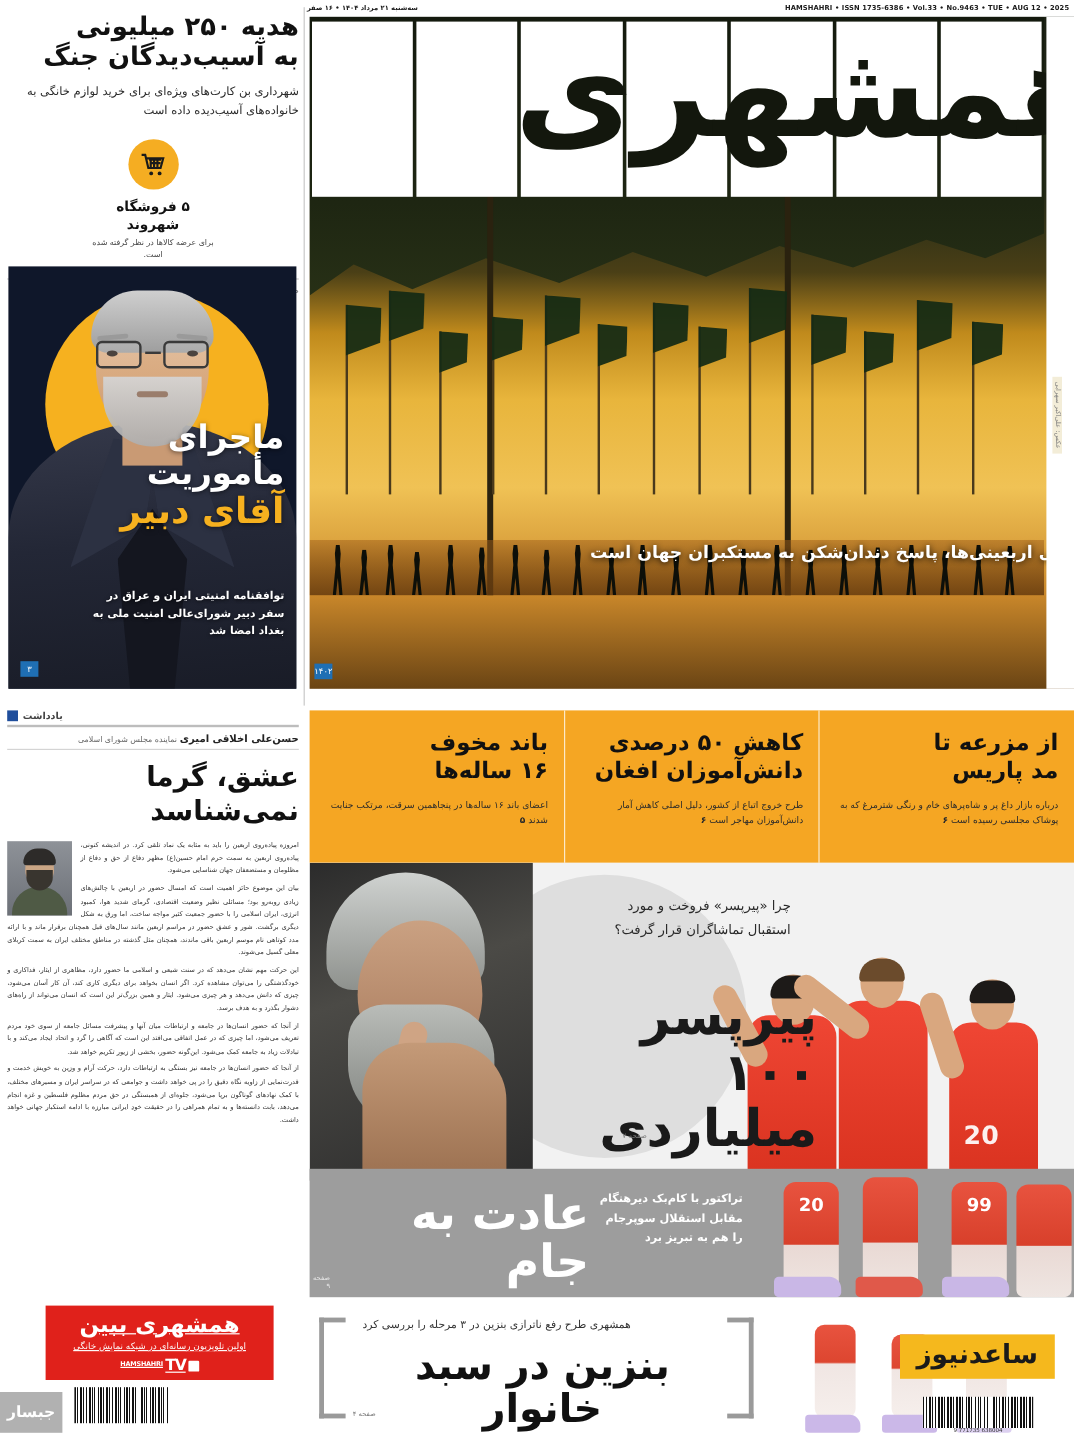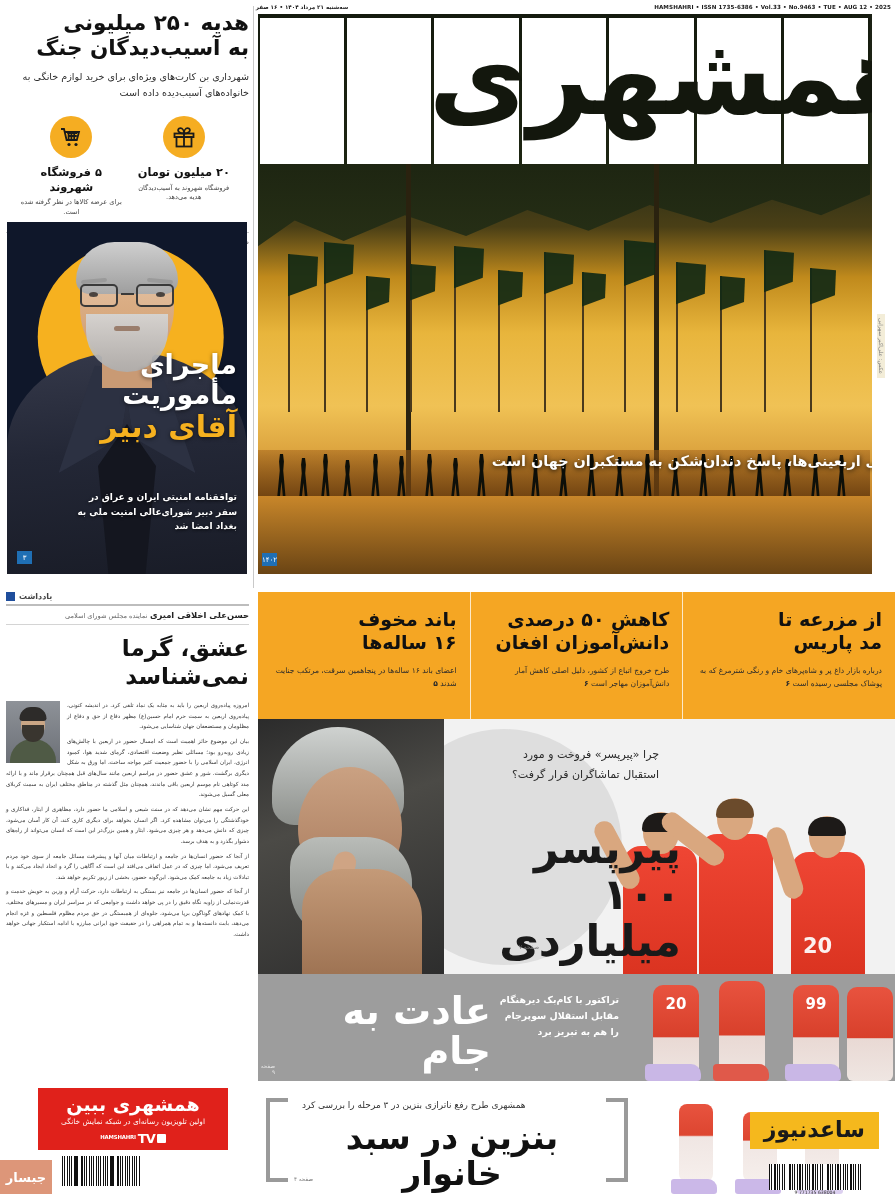--- a/index.html
+++ b/index.html
@@ -201,40 +201,41 @@
     width:22px;height:17px;border-radius:0 0 11px 11px;background:#39352f;}
   .ot-body { position:absolute; bottom:0; left:50%; transform:translateX(-50%);
     width:46px;height:24px;border-radius:22px 22px 0 0;background:#4f5a45;}
 
   
   .redad {
     position: absolute; left: 38px; top: 1088px; width: 190px; height: 62px;
     background: #e0211b; color: #fff; text-align: center;
     display: flex; flex-direction: column; align-items: center; justify-content: center;
     gap: 2px;
+    text-decoration: underline;
   }
   .redad .h { font-size: 19px; font-weight: 900; direction: rtl; letter-spacing: -.3px; }
   .redad .s { font-size: 7.4px; direction: rtl; opacity: .97; }
   .redad .logo {
     margin-top: 3px; display: flex; flex-direction: row; align-items: center; gap: 2px;
     direction: ltr;
   }
   .redad .logo .b1 { font-size: 5.4px; font-weight: 900; line-height: 1; letter-spacing: -.2px; }
   .redad .logo .tv { font-size: 13px; font-weight: 900; letter-spacing: -1px; }
   .redad .logo .dd { width: 9px; height: 9px; background: #fff; border-radius: 1px; }
 
   .barcode {
     position: absolute; left: 62px; top: 1156px; width: 78px; height: 30px;
     background: repeating-linear-gradient(90deg,
       #111 0 1.2px, #fff 1.2px 2.2px, #111 2.2px 3px, #fff 3px 5px,
       #111 5px 6.4px, #fff 6.4px 7.2px);
   }
   .wm-left {
     position: absolute; left: 0; top: 1160px; width: 52px; height: 34px;
-    background: #c2410c; opacity: .55;
+    background: #737373; opacity: .55;
     color: #fff; font-size: 13px; font-weight: 900; direction: rtl;
     display: flex; align-items: center; justify-content: center;
   }
 
   
   .main { position: absolute; top: 14px; left: 258px; width: 637px; height: 1186px; }
 
   
   .hero {
     position: absolute; top: 0; left: 0; width: 724px; height: 560px;
@@ -538,33 +539,20 @@
           <div class="pi-circ">
             <svg width="24" height="24" viewBox="0 0 24 24" fill="none" stroke="#1a1a1a" stroke-width="1.8">
               <path d="M2 4h3l2.6 11h10.2l2.2-8H6.2"></path>
               <circle cx="10" cy="19.5" r="1.6" fill="#1a1a1a" stroke="none"></circle>
               <circle cx="17" cy="19.5" r="1.6" fill="#1a1a1a" stroke="none"></circle>
               <path d="M8.2 8h10M8.8 11h9M9.6 7v8M12.4 7v8M15.2 7v8"></path>
             </svg>
           </div>
           <div class="pi-t">۵ فروشگاه شهروند</div>
           <div class="pi-d">برای عرضه کالاها در نظر گرفته شده است.</div>
-        </div>
-        <div class="pi">
-          <div class="pi-circ">
-            <svg width="24" height="24" viewBox="0 0 24 24" fill="none" stroke="#1a1a1a" stroke-width="1.8">
-              <rect x="2.5" y="8.5" width="19" height="3.6"></rect>
-              <rect x="4.5" y="12.1" width="15" height="9.4"></rect>
-              <path d="M12 8.5v13"></path>
-              <path d="M12 8.5C12 6 10.6 3.2 8.4 3.2S5.4 5.2 6.8 6.8c1 1.1 3 1.7 5.2 1.7z"></path>
-              <path d="M12 8.5c0-2.5 1.4-5.3 3.6-5.3s3 2 1.6 3.6c-1 1.1-3 1.7-5.2 1.7z"></path>
-            </svg>
-          </div>
-          <div class="pi-t">۲۰ میلیون تومان</div>
-          <div class="pi-d">فروشگاه شهروند به آسیب‌دیدگان هدیه می‌دهد.</div>
         </div>
       </div>
 
       <div class="promo-page">صفحه ۱۲</div>
     </div>
 
     <div class="feat">
       <div class="feat-ycirc"></div>
       <div class="feat-photo">
         <div class="fp-suit"></div>

